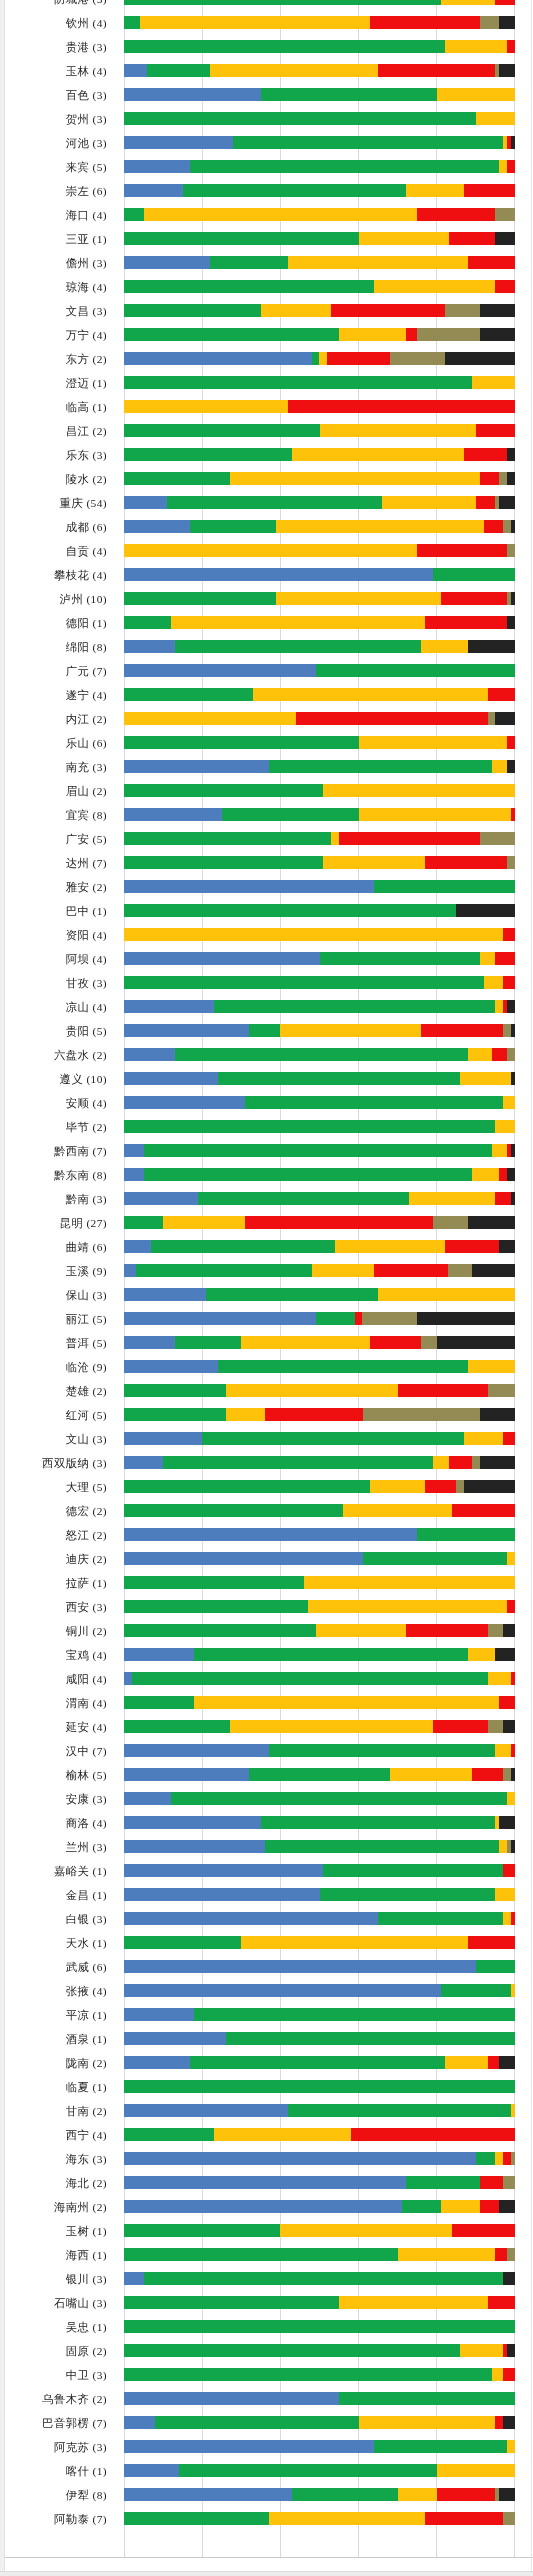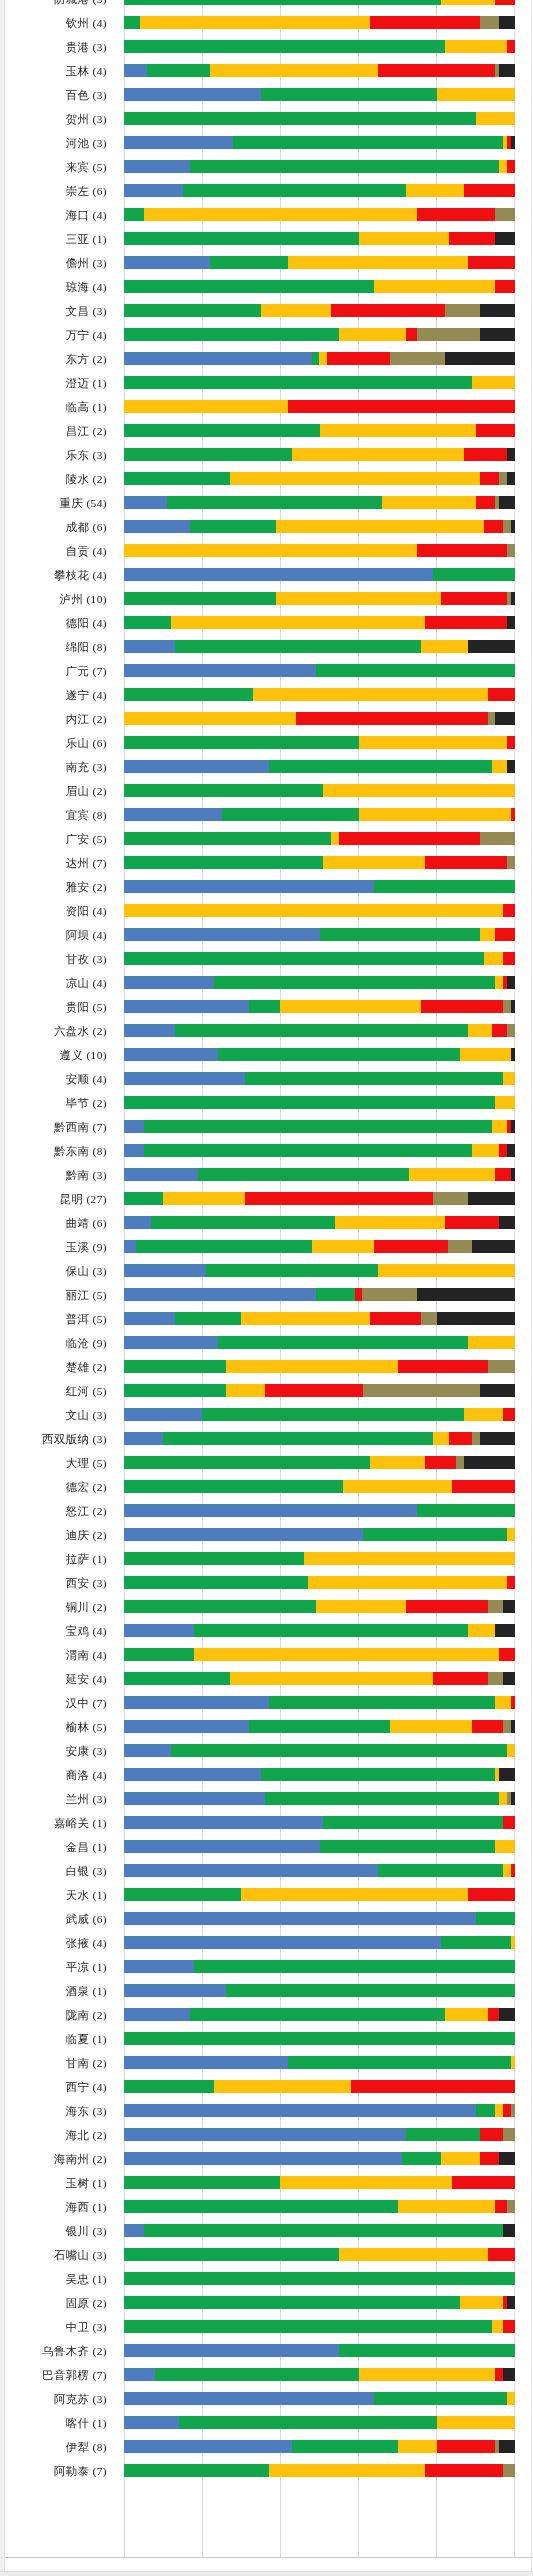--- a/index.html
+++ b/index.html
@@ -269,21 +269,21 @@
           <div class="row-label">泸州 (10)</div>
           <div class="bar">
             <div class="seg" style="flex-basis: 39%; background: rgb(17, 166, 75);"></div>
             <div class="seg" style="flex-basis: 42%; background: rgb(254, 194, 11);"></div>
             <div class="seg" style="flex-basis: 17%; background: rgb(239, 14, 16);"></div>
             <div class="seg" style="flex-basis: 1%; background: rgb(148, 138, 84);"></div>
             <div class="seg" style="flex-basis: 1%; background: rgb(35, 35, 35);"></div>
           </div>
         </div>
         <div class="row">
-          <div class="row-label">德阳 (4)</div>
+          <div class="row-label">德阳 (1)</div>
           <div class="bar">
             <div class="seg" style="flex-basis: 12%; background: rgb(17, 166, 75);"></div>
             <div class="seg" style="flex-basis: 65%; background: rgb(254, 194, 11);"></div>
             <div class="seg" style="flex-basis: 21%; background: rgb(239, 14, 16);"></div>
             <div class="seg" style="flex-basis: 2%; background: rgb(35, 35, 35);"></div>
           </div>
         </div>
         <div class="row">
           <div class="row-label">绵阳 (8)</div>
           <div class="bar">
@@ -366,20 +366,27 @@
             <div class="seg" style="flex-basis: 26%; background: rgb(254, 194, 11);"></div>
             <div class="seg" style="flex-basis: 21%; background: rgb(239, 14, 16);"></div>
             <div class="seg" style="flex-basis: 2%; background: rgb(148, 138, 84);"></div>
           </div>
         </div>
         <div class="row">
           <div class="row-label">雅安 (2)</div>
           <div class="bar">
             <div class="seg" style="flex-basis: 64%; background: rgb(78, 125, 190);"></div>
             <div class="seg" style="flex-basis: 36%; background: rgb(17, 166, 75);"></div>
+          </div>
+        </div>
+        <div class="row">
+          <div class="row-label">巴中 (1)</div>
+          <div class="bar">
+            <div class="seg" style="flex-basis: 85%; background: rgb(17, 166, 75);"></div>
+            <div class="seg" style="flex-basis: 15%; background: rgb(35, 35, 35);"></div>
           </div>
         </div>
         <div class="row">
           <div class="row-label">资阳 (4)</div>
           <div class="bar">
             <div class="seg" style="flex-basis: 97%; background: rgb(254, 194, 11);"></div>
             <div class="seg" style="flex-basis: 3%; background: rgb(239, 14, 16);"></div>
           </div>
         </div>
         <div class="row">
@@ -649,20 +656,29 @@
             <div class="seg" style="flex-basis: 3%; background: rgb(35, 35, 35);"></div>
           </div>
         </div>
         <div class="row">
           <div class="row-label">宝鸡 (4)</div>
           <div class="bar">
             <div class="seg" style="flex-basis: 18%; background: rgb(78, 125, 190);"></div>
             <div class="seg" style="flex-basis: 70%; background: rgb(17, 166, 75);"></div>
             <div class="seg" style="flex-basis: 7%; background: rgb(254, 194, 11);"></div>
             <div class="seg" style="flex-basis: 5%; background: rgb(35, 35, 35);"></div>
+          </div>
+        </div>
+        <div class="row">
+          <div class="row-label">咸阳 (4)</div>
+          <div class="bar">
+            <div class="seg" style="flex-basis: 2%; background: rgb(78, 125, 190);"></div>
+            <div class="seg" style="flex-basis: 91%; background: rgb(17, 166, 75);"></div>
+            <div class="seg" style="flex-basis: 6%; background: rgb(254, 194, 11);"></div>
+            <div class="seg" style="flex-basis: 1%; background: rgb(239, 14, 16);"></div>
           </div>
         </div>
         <div class="row">
           <div class="row-label">渭南 (4)</div>
           <div class="bar">
             <div class="seg" style="flex-basis: 18%; background: rgb(17, 166, 75);"></div>
             <div class="seg" style="flex-basis: 78%; background: rgb(254, 194, 11);"></div>
             <div class="seg" style="flex-basis: 4%; background: rgb(239, 14, 16);"></div>
           </div>
         </div>

